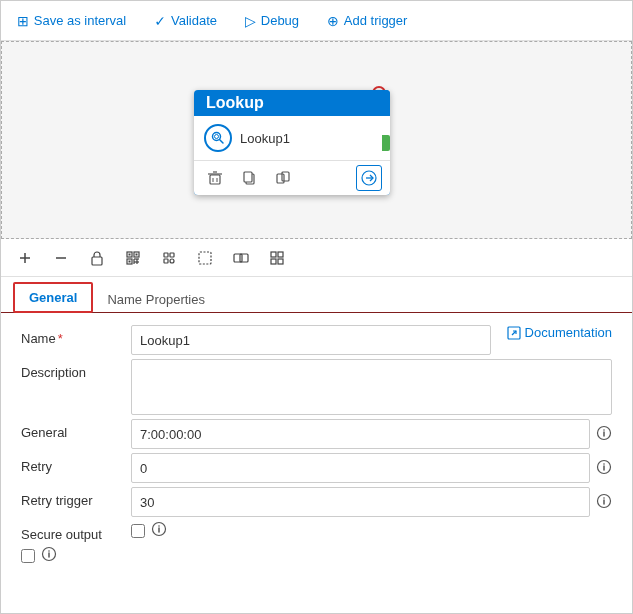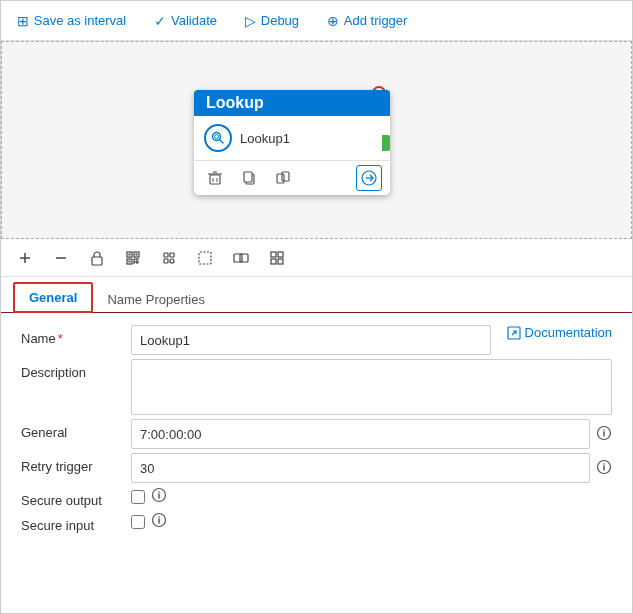--- a/index.html
+++ b/index.html
@@ -456,20 +456,35 @@
         <span class="info-icon" title="Information">
           <svg width="16" height="16" viewBox="0 0 16 16" fill="none">
             <circle cx="8" cy="8" r="6.5" stroke="#555" stroke-width="1.2"></circle>
             <line x1="8" y1="7" x2="8" y2="11" stroke="#555" stroke-width="1.5" stroke-linecap="round"></line>
             <circle cx="8" cy="5" r="0.8" fill="#555"></circle>
           </svg>
         </span>
       </div>
     </div>
 
+    <div class="form-row">
+      <div class="form-label">
+        <span>Retry</span>
+      </div>
+      <div class="form-input-wrap">
+        <input type="text" class="form-input" value="0" style="">
+        <span class="info-icon" title="Information">
+          <svg width="16" height="16" viewBox="0 0 16 16" fill="none">
+            <circle cx="8" cy="8" r="6.5" stroke="#555" stroke-width="1.2"></circle>
+            <line x1="8" y1="7" x2="8" y2="11" stroke="#555" stroke-width="1.5" stroke-linecap="round"></line>
+            <circle cx="8" cy="5" r="0.8" fill="#555"></circle>
+          </svg>
+        </span>
+      </div>
+    </div>
 
     <div class="form-row">
       <div class="form-label">
         <span>Retry trigger</span>
       </div>
       <div class="form-input-wrap">
         <input type="text" class="form-input" value="30" style="">
         <span class="info-icon" title="Information">
           <svg width="16" height="16" viewBox="0 0 16 16" fill="none">
             <circle cx="8" cy="8" r="6.5" stroke="#555" stroke-width="1.2"></circle>
@@ -492,23 +507,20 @@
           <svg width="16" height="16" viewBox="0 0 16 16" fill="none">
             <circle cx="8" cy="8" r="6.5" stroke="#555" stroke-width="1.2"></circle>
             <line x1="8" y1="7" x2="8" y2="11" stroke="#555" stroke-width="1.5" stroke-linecap="round"></line>
             <circle cx="8" cy="5" r="0.8" fill="#555"></circle>
           </svg>
         </span>
       </div>
     </div>
 
     <div class="form-row">
-      <div class="form-label">
-        <span>Secure input</span>
-      </div>
       <div class="form-input-wrap">
         <div class="checkbox-wrap">
           <input type="checkbox" class="form-checkbox" style="">
         </div>
         <span class="info-icon" title="Information">
           <svg width="16" height="16" viewBox="0 0 16 16" fill="none">
             <circle cx="8" cy="8" r="6.5" stroke="#555" stroke-width="1.2"></circle>
             <line x1="8" y1="7" x2="8" y2="11" stroke="#555" stroke-width="1.5" stroke-linecap="round"></line>
             <circle cx="8" cy="5" r="0.8" fill="#555"></circle>
           </svg>

